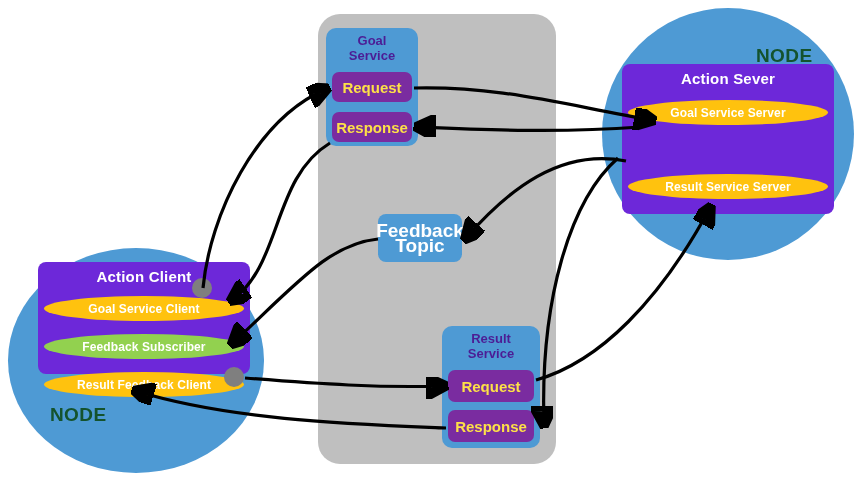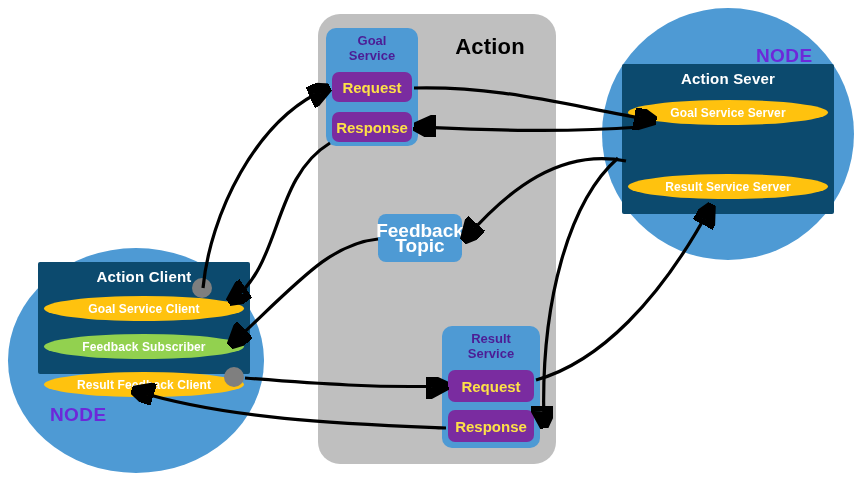--- a/index.html
+++ b/index.html
@@ -16,28 +16,28 @@
     position:absolute;left:430px;top:34px;width:120px;
     text-align:center;color:#000;font-size:22px;font-weight:bold;
     letter-spacing:.2px;
   }
 
   
   .node-circle{position:absolute;border-radius:50%;background:#4E9AD4;}
   #node-server-circle{left:602px;top:8px;width:252px;height:252px;}
   #node-client-circle{left:8px;top:248px;width:256px;height:225px;}
   .node-label{
-    position:absolute;color:#6d28d9;font-size:19px;font-weight:bold;
+    position:absolute;color:#14532d;font-size:19px;font-weight:bold;
     letter-spacing:.4px;
   }
   #node-label-server{left:756px;top:45px;}
   #node-label-client{left:50px;top:404px;}
 
   
-  .orange-panel{position:absolute;background:#0c4a6e;border-radius:2px;}
+  .orange-panel{position:absolute;background:#6d28d9;border-radius:8px;}
   #action-server-panel{left:622px;top:64px;width:212px;height:150px;}
   #action-client-panel{left:38px;top:262px;width:212px;height:112px;}
   .panel-title{
     position:absolute;width:100%;text-align:center;color:#ffffff;
     font-size:15px;font-weight:bold;letter-spacing:.2px;top:6px;
   }
 
   
   .pill{
     position:absolute;border-radius:50%;display:flex;
@@ -84,21 +84,20 @@
   
   #arrows{position:absolute;left:0;top:0;width:854px;height:480px;}
   #arrows path{fill:none;stroke:#000000;stroke-width:3.2;}
 </style>
 </head>
 <body>
 
 <div id="stage">
 
   <div class="action-container"></div>
-  <div class="action-title">Action</div>
 
   <div id="node-server-circle" class="node-circle"></div>
   <div id="node-label-server" class="node-label">NODE</div>
 
   <div id="action-server-panel" class="orange-panel">
     <div class="panel-title">Action Sever</div>
     <div class="pill pill-yellow pill-w" style="top:36px;">Goal Service Server</div>
     <div class="pill pill-yellow pill-w" style="top:110px;">Result Service Server</div>
   </div>
 

